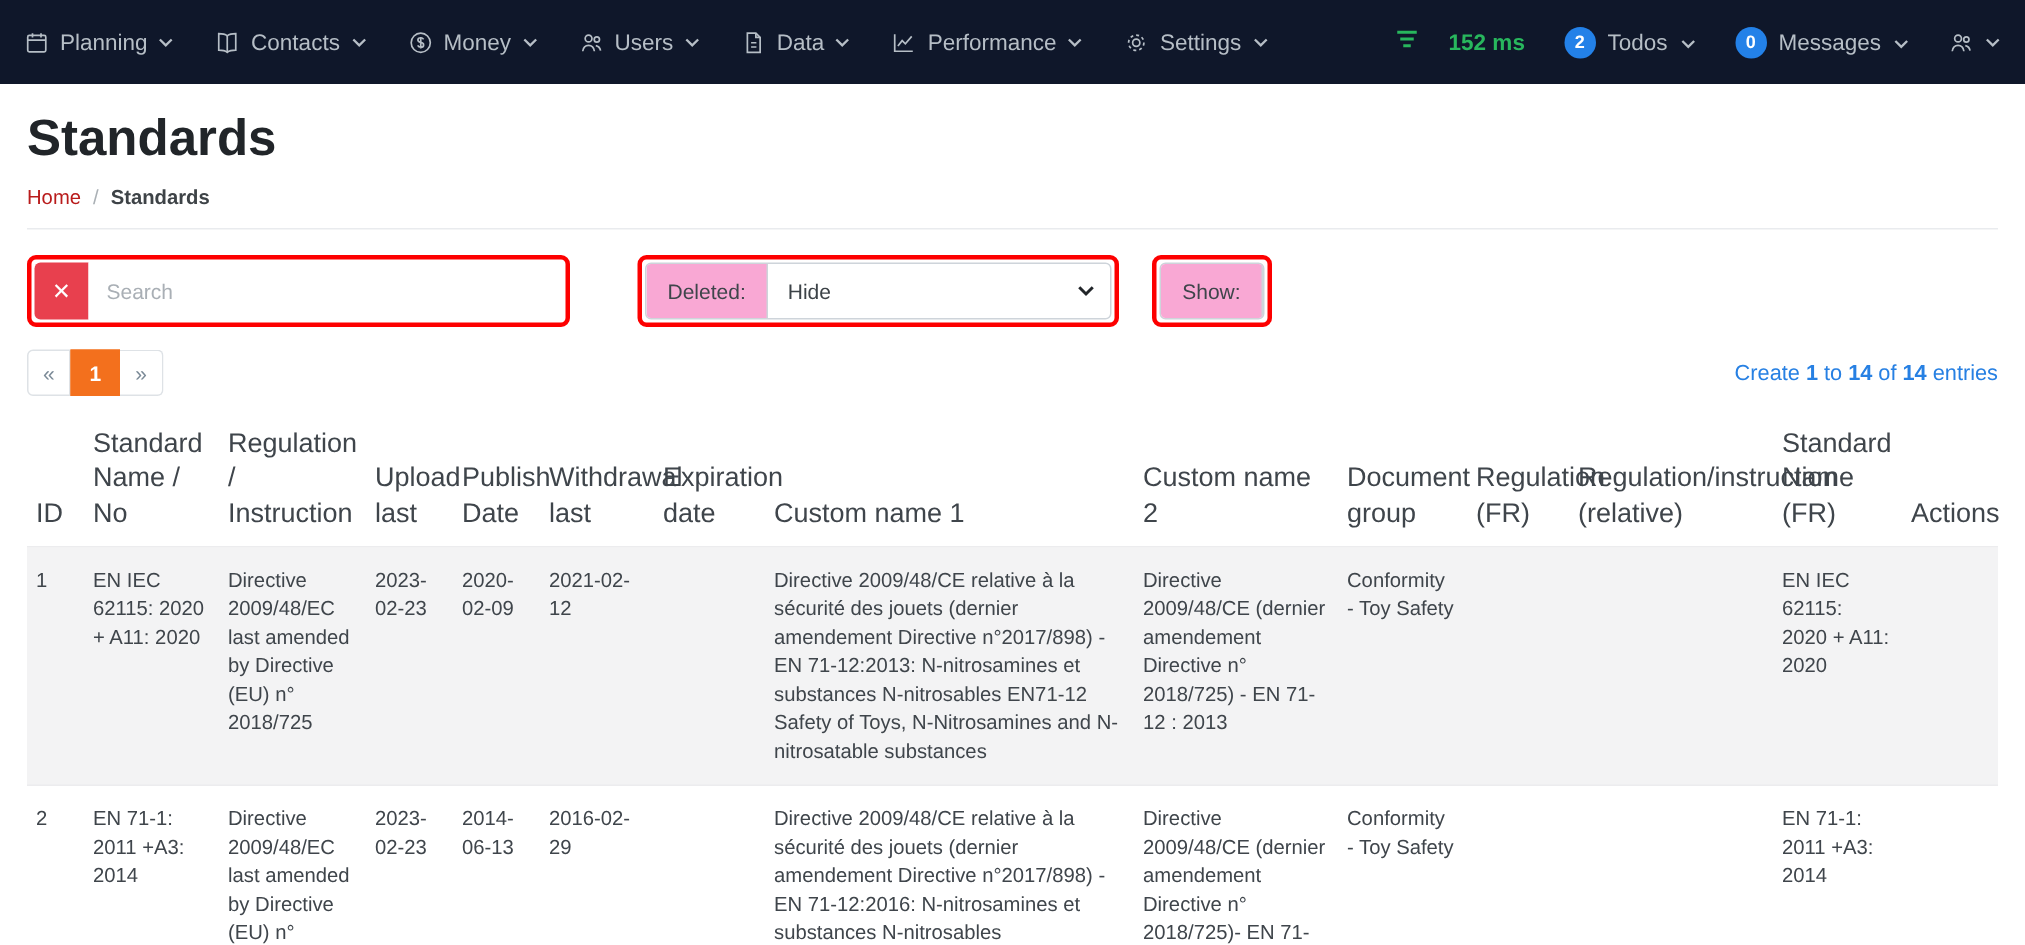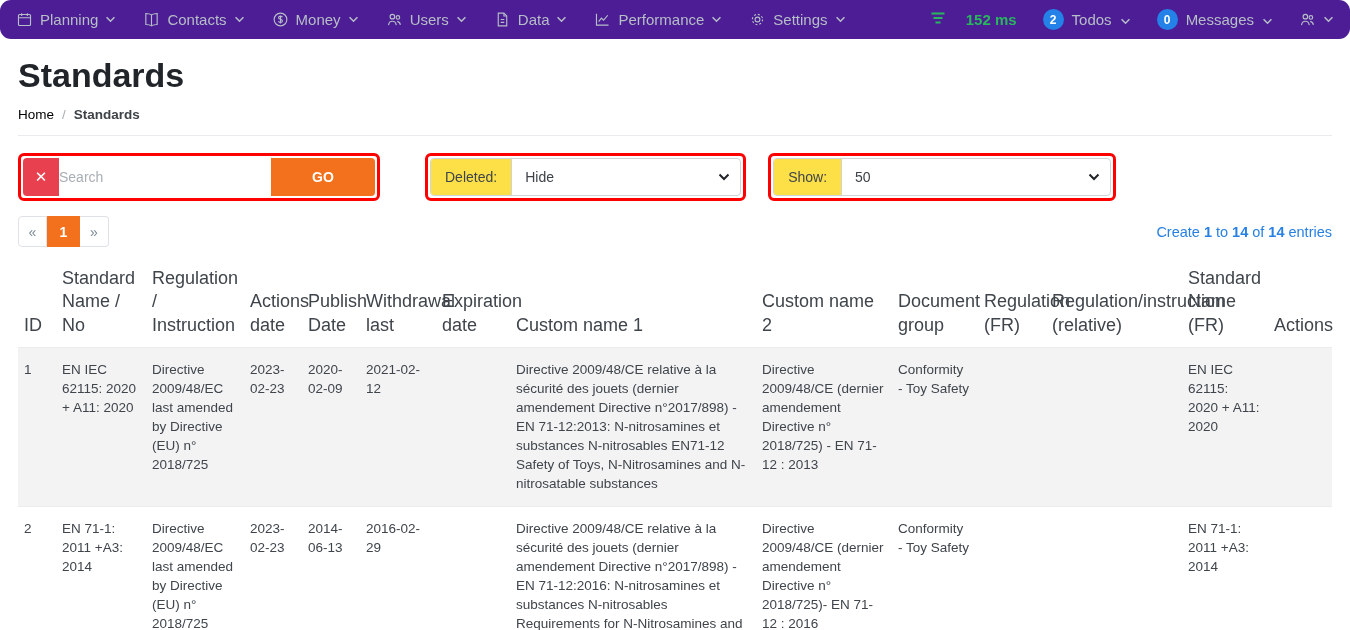--- a/index.html
+++ b/index.html
@@ -1,55 +1,55 @@
 <!DOCTYPE html>
 <html><head>
 <meta charset="utf-8">
 <style>
   * { margin:0; padding:0; box-sizing:border-box; }
   html,body { width:1350px; height:630px; overflow:hidden; background:#fff;
     font-family:"Liberation Sans", sans-serif; }
 
   
-  .navbar { height:39px; background:#4c1d95; display:flex; align-items:center;
-    padding:0 16px; color:#b6bec6;border-radius:11px; }
+  .navbar { height:56px; background:#0f172a; display:flex; align-items:center;
+    padding:0 16px; color:#b6bec6; }
   .nav-left { display:flex; align-items:center; gap:27px; }
   .nav-item { display:flex; align-items:center; gap:7px; font-size:15px; cursor:pointer; }
   .nav-item svg { display:block; }
   .nicon svg { width:17px; height:17px; stroke:#b6bec6; fill:none; stroke-width:1.6; }
   .chev svg { width:11px; height:7px; stroke:#b6bec6; fill:none; stroke-width:1.8; }
   .nav-right { margin-left:auto; display:flex; align-items:center; gap:26px; }
   .speed { display:flex; align-items:center; gap:20px; color:#28b75d; font-size:15px; font-weight:600; }
   .speed svg { width:16px; height:16px; stroke:#28b75d; fill:none; stroke-width:2; }
   .nav-badge-item { display:flex; align-items:center; gap:8px; font-size:15px; cursor:pointer; }
   .badge { width:21px; height:21px; border-radius:50%; background:#2381e8; color:#fff;
     font-size:12px; font-weight:700; display:flex; align-items:center; justify-content:center; }
 
   
   .content { padding:0 18px; }
   .page-title { margin-top:17px; font-size:34px; font-weight:700; color:#212529; }
   .breadcrumb { margin-top:12px; font-size:13.5px; display:flex; gap:8px; align-items:center; }
-  .bc-home { color:#000000; cursor:pointer; }
+  .bc-home { color:#b91c1c; cursor:pointer; }
   .bc-sep { color:#aab0b5; }
   .bc-cur { color:#3e4347; font-weight:600; }
   .divider { margin-top:13px; border:none; border-top:1px solid #e9ebee; }
 
   
   .toolbar { margin-top:17px; display:flex; align-items:center; }
   .red-frame { border:3px solid #fd0000; border-radius:6px; padding:2px; display:flex; }
   .search-group { display:flex; height:38px; width:352px; }
   .clear-btn { width:36px; background:#e8404e; color:#fff; border:none; font-size:15px;
     border-radius:4px 0 0 4px; cursor:pointer; display:flex; align-items:center; justify-content:center; }
-  .search-input { flex:1; border:none; outline:none; padding:0 0; font-size:14px; color:#3c4247; }
+  .search-input { flex:1; border:none; outline:none; padding:0 12px; font-size:14px; color:#3c4247; }
   .search-input::placeholder { color:#a9afb5; }
   .go-btn { width:104px; background:#f3701d; color:#fff; border:none; font-size:14px;
     font-weight:700; border-radius:0 4px 4px 0; cursor:pointer; }
   .sel-group { display:flex; height:38px; border:1px solid #ced4da; border-radius:4px;
     overflow:hidden; background:#fff; }
-  .sel-label { display:flex; align-items:center; padding:0 14px; background:#fde047;
+  .sel-label { display:flex; align-items:center; padding:0 14px; background:#f9a8d4;
     border-right:1px solid #ced4da; font-size:14px; color:#3f454b; }
   .sel-wrap { position:relative; display:flex; align-items:center; }
   .sel-wrap select { appearance:none; -webkit-appearance:none; border:none; outline:none;
     background:transparent; font-size:14px; color:#3c4247; height:100%; padding:0 30px 0 13px;
     font-family:"Liberation Sans", sans-serif; cursor:pointer; }
   .sel-chev { position:absolute; right:10px; pointer-events:none; }
   .sel-chev svg { width:12px; height:8px; stroke:#212529; fill:none; stroke-width:2; display:block; }
   .deleted-frame { margin-left:45px; }
   .show-frame { margin-left:22px; }
   .w-deleted select { width:228px; }
@@ -245,21 +245,20 @@
     <span class="bc-sep">/</span>
     <span class="bc-cur">Standards</span>
   </div>
   <hr class="divider">
 
   <div class="toolbar">
     <div class="red-frame">
       <div class="search-group">
         <button class="clear-btn">✕</button>
         <input class="search-input" type="text" placeholder="Search" style="">
-        <button class="go-btn">GO</button>
       </div>
     </div>
 
     <div class="red-frame deleted-frame">
       <div class="sel-group w-deleted">
         <span class="sel-label">Deleted:</span>
         <span class="sel-wrap">
           <select>
             <option>Hide</option>
           </select>
@@ -268,30 +267,20 @@
                 <path d="M1.5 1.5L6 6l4.5-4.5"></path>
               </svg>
             </span>
         </span>
       </div>
     </div>
 
     <div class="red-frame show-frame">
       <div class="sel-group w-show">
         <span class="sel-label">Show:</span>
-        <span class="sel-wrap">
-          <select>
-            <option>50</option>
-          </select>
-          <span class="sel-chev">
-            <svg viewBox="0 0 12 8">
-                <path d="M1.5 1.5L6 6l4.5-4.5"></path>
-              </svg>
-            </span>
-        </span>
       </div>
     </div>
 
   </div>
 
   <div class="pag-row">
     <div class="pager">
       <button class="page-btn prev">«</button>
       <button class="page-btn active">1</button>
       <button class="page-btn next">»</button>
@@ -322,21 +311,21 @@
         <col style="width:68px">
         <col style="width:136px">
       <col style="width:86px">
         <col style="width:58px">
     </colgroup>
     <thead>
       <tr>
         <th class="first">ID</th>
         <th>Standard Name / No</th>
         <th>Regulation / Instruction</th>
-        <th>Actions date</th>
+        <th>Upload last</th>
         <th>Publish Date</th>
         <th>Withdrawal last</th>
         <th>Expiration date</th>
         <th>Custom name 1</th>
         <th>Custom name 2</th>
         <th>Document group</th>
         <th>Regulation (FR)</th>
         <th>Regulation/instruction (relative)</th>
         <th>Standard Name (FR)</th>
         <th>Actions</th>

